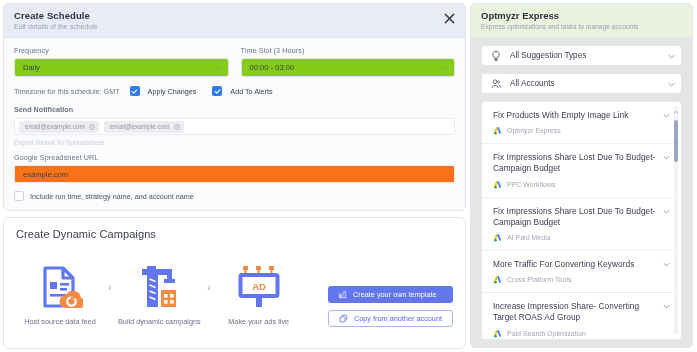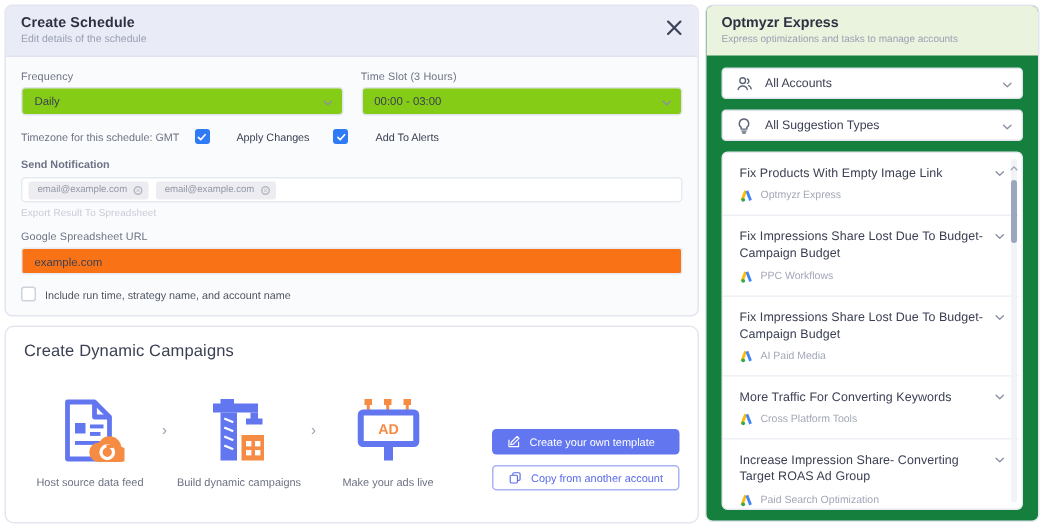--- a/index.html
+++ b/index.html
@@ -73,21 +73,21 @@
     color: #8a90a2;
   }
   .chev svg { width: 7px; height: 7px; display:block; }
 
   
   .tz-row {
     display: flex; align-items: center; gap: 0;
     margin-top: 9px; font-size: 7.2px; color: #6d7384;
   }
   .tz-label { margin-right: 10px; }
-  .cbx-group { display: flex; align-items: center; gap: 18px; margin-right: 16px; }
+  .cbx-group { display: flex; align-items: center; gap: 8px; margin-right: 16px; }
   .cbx {
     width: 10px; height: 10px; border-radius: 2px;
     background: #2f7bf6; display: flex; align-items: center; justify-content: center;
     cursor: pointer;
   }
   .cbx svg { width: 7px; height: 7px; }
   .cbx-label { font-size: 7.2px; color: #3b4053; }
 
   .section-label {
     font-size: 7.2px; color: #6d7384; margin-top: 9px; margin-bottom: 4px;
@@ -155,21 +155,21 @@
   .btn-outline { background: #fff; border: 1px solid #aab3f3; color: #5a6ae8; }
   .btn svg { width: 9px; height: 9px; flex: 0 0 auto; }
 
   
   .right-col {
     width: 227px; height: 352px; padding: 3px 4px 4px 0;
   }
   .express-card {
     width: 100%; height: 100%;
     border: 1px solid #e3e6ef; border-radius: 5px;
-    background: #15803d; overflow: hidden;
+    background: #e5e5e5; overflow: hidden;
     display: flex; flex-direction: column;
   }
   .express-header {
     background: #eaf3dd; padding: 6px 10px 7px 10px;
   }
   .ex-title { font-size: 9.5px; font-weight: bold; color: #2d3142; }
   .ex-sub { font-size: 6.7px; color: #9aa0b4; margin-top: 2px; }
   .express-body { padding: 8px 10px 0 10px; flex: 1; display: flex; flex-direction: column; min-height: 0; }
   .filter-sel {
     width: 100%; height: 21px; border: 1px solid #e1e4ed; border-radius: 3px;
@@ -397,50 +397,50 @@
     <div class="express-card">
       <div class="express-header">
         <div class="ex-title">Optmyzr Express</div>
         <div class="ex-sub">Express optimizations and tasks to manage accounts</div>
       </div>
 
       <div class="express-body">
         <div class="filter-sel">
           <span class="filter-ico">
             <svg viewBox="0 0 14 14" fill="none" stroke="currentColor" stroke-width="1.1" stroke-linecap="round">
+              <path d="M7 1.6 a3.6 3.6 0 0 1 2.2 6.5 v1.3 h-4.4 v-1.3 A3.6 3.6 0 0 1 7 1.6 z"></path>
+              <line x1="5.4" y1="11" x2="8.6" y2="11"></line>
+                <line x1="6" y1="12.4" x2="8" y2="12.4"></line>
+            </svg>
+          </span>
+          <span class="filter-txt">All Suggestion Types</span>
+          <span class="chev">
+            <svg viewBox="0 0 10 10" fill="none" stroke="currentColor" stroke-width="1.3" stroke-linecap="round" stroke-linejoin="round">
+                <polyline points="1.5,3.5 5,7 8.5,3.5"></polyline>
+              </svg>
+          </span>
+        </div>
+
+        <div class="filter-sel">
+          <span class="filter-ico">
+            <svg viewBox="0 0 14 14" fill="none" stroke="currentColor" stroke-width="1.1" stroke-linecap="round">
               <circle cx="6" cy="4.4" r="2.2"></circle>
                 <path d="M2.4 11.2 a3.8 3.8 0 0 1 7.2 0"></path>
               <path d="M9.6 3.1 a1.8 1.8 0 0 1 0 3.4"></path>
                 <path d="M10.6 8.2 a3.3 3.3 0 0 1 2 2.6"></path>
             </svg>
           </span>
           <span class="filter-txt">All Accounts</span>
           <span class="chev">
             <svg viewBox="0 0 10 10" fill="none" stroke="currentColor" stroke-width="1.3" stroke-linecap="round" stroke-linejoin="round">
                 <polyline points="1.5,3.5 5,7 8.5,3.5"></polyline>
               </svg>
           </span>
         </div>
 
-        <div class="filter-sel">
-          <span class="filter-ico">
-            <svg viewBox="0 0 14 14" fill="none" stroke="currentColor" stroke-width="1.1" stroke-linecap="round">
-              <path d="M7 1.6 a3.6 3.6 0 0 1 2.2 6.5 v1.3 h-4.4 v-1.3 A3.6 3.6 0 0 1 7 1.6 z"></path>
-              <line x1="5.4" y1="11" x2="8.6" y2="11"></line>
-                <line x1="6" y1="12.4" x2="8" y2="12.4"></line>
-            </svg>
-          </span>
-          <span class="filter-txt">All Suggestion Types</span>
-          <span class="chev">
-            <svg viewBox="0 0 10 10" fill="none" stroke="currentColor" stroke-width="1.3" stroke-linecap="round" stroke-linejoin="round">
-                <polyline points="1.5,3.5 5,7 8.5,3.5"></polyline>
-              </svg>
-          </span>
-        </div>
-
         <div class="sugg-box">
           <div class="sugg-list">
 
             <div class="sugg-item">
               <div class="sugg-title">Fix Products With Empty Image Link</div>
               <div class="sugg-meta">
                 <svg class="ads-ico" viewBox="0 0 12 12">
                   <path d="M4.3 1.2 L1 9.6 l2.3 1 L6.6 2.2 z" fill="#fbbc04"></path>
                   <path d="M7.7 1.2 L11 9.6 l-2.3 1 L5.4 2.2 z" fill="#4285f4"></path>
                   <circle cx="3.3" cy="9.6" r="1.7" fill="#34a853"></circle>

